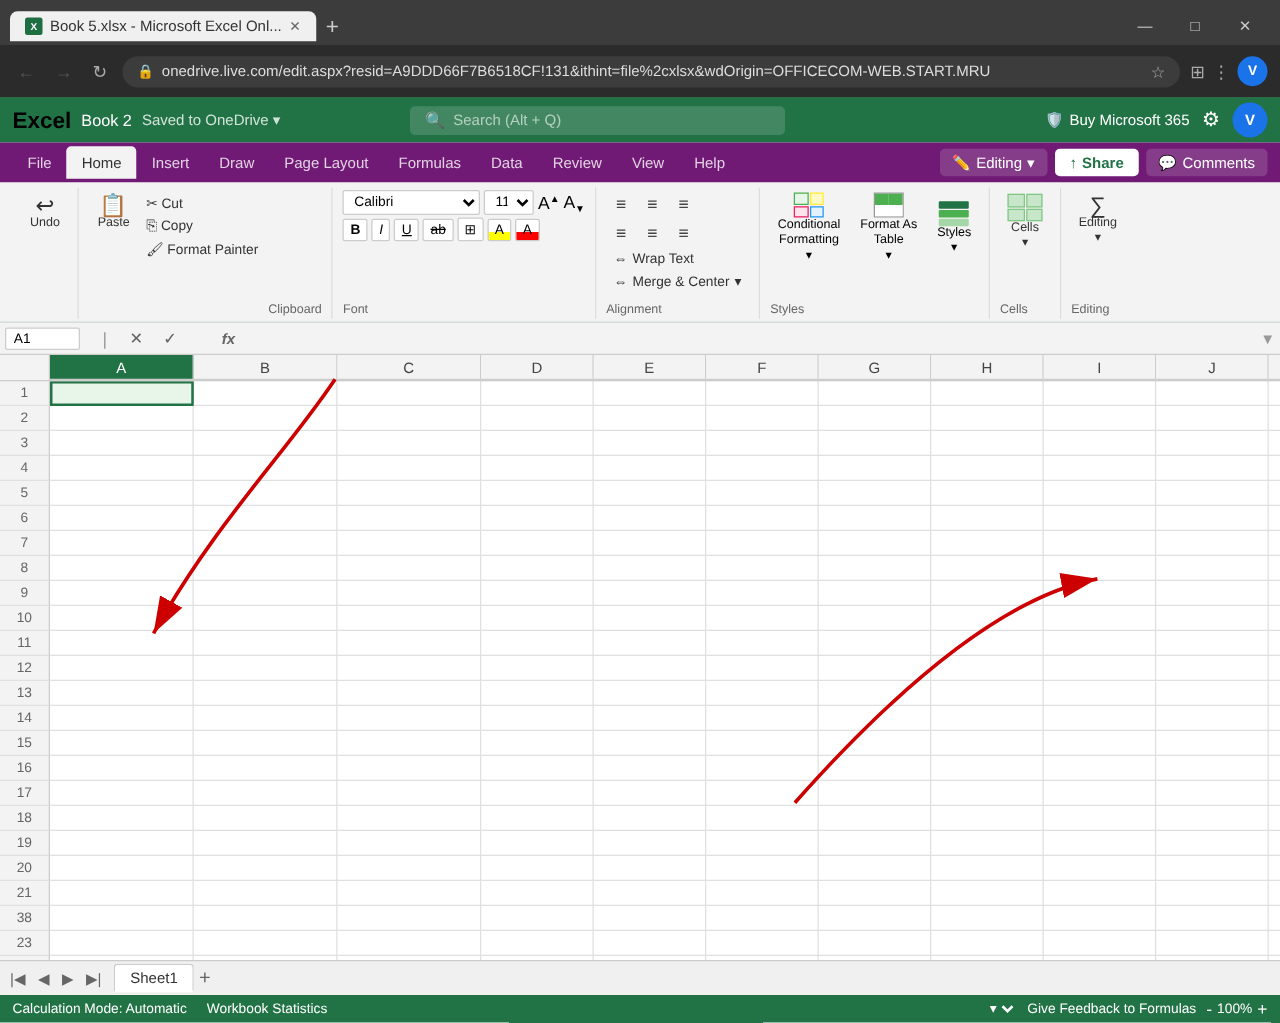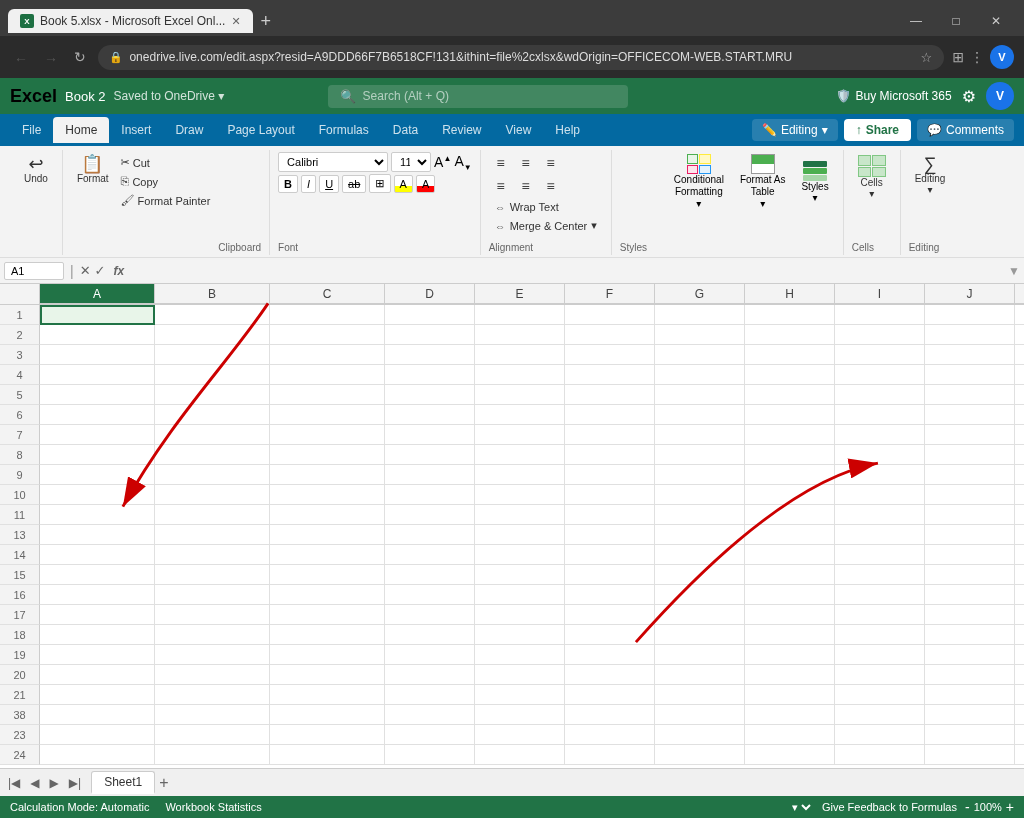--- a/index.html
+++ b/index.html
@@ -40,21 +40,21 @@
     .excel-search input { background: transparent; border: none; outline: none; color: white; font-size: 12px; width: 200px; }
     .excel-search input::placeholder { color: rgba(255,255,255,0.6); }
     .excel-search-icon { color: rgba(255,255,255,0.7); font-size: 13px; }
     .excel-titlebar-right { display: flex; align-items: center; gap: 10px; margin-left: auto; }
     .buy-btn { color: white; font-size: 12px; display: flex; align-items: center; gap: 4px; }
     .settings-icon { color: white; font-size: 16px; cursor: pointer; }
     .user-avatar { width: 28px; height: 28px; border-radius: 50%; background: #1a73e8; display: flex; align-items: center; justify-content: center; color: white; font-size: 12px; font-weight: bold; }
 
     
     .ribbon { background: #f3f3f3; border-bottom: 1px solid #ddd; }
-    .ribbon-tabs { display: flex; align-items: center; background: #0369a1; padding: 0 10px; height: 32px; border-bottom: none; }
+    .ribbon-tabs { display: flex; align-items: center; background: #701a75; padding: 0 10px; height: 32px; border-bottom: none; }
     .ribbon-tab { color: rgba(255,255,255,0.8); font-size: 12px; padding: 6px 12px; cursor: pointer; border-radius: 4px 4px 0 0; }
     .ribbon-tab.active { background: #f3f3f3; color: #333; font-weight: 500; }
     .ribbon-tab-right { margin-left: auto; display: flex; gap: 6px; align-items: center; }
     .editing-btn { background: rgba(255,255,255,0.15); color: white; border: none; border-radius: 4px; padding: 4px 10px; font-size: 12px; cursor: pointer; display: flex; align-items: center; gap: 4px; }
     .share-btn { background: white; color: #217346; border: none; border-radius: 4px; padding: 4px 12px; font-size: 12px; font-weight: 600; cursor: pointer; display: flex; align-items: center; gap: 4px; }
     .comments-btn { background: rgba(255,255,255,0.15); color: white; border: none; border-radius: 4px; padding: 4px 10px; font-size: 12px; cursor: pointer; display: flex; align-items: center; gap: 4px; }
 
     .ribbon-content { background: #f3f3f3; padding: 4px 10px 2px; display: flex; gap: 0; min-height: 72px; }
     .ribbon-group { display: flex; align-items: flex-start; padding: 2px 8px; border-right: 1px solid #ddd; gap: 4px; }
     .ribbon-group:last-child { border-right: none; }
@@ -74,30 +74,30 @@
     .font-btn.bold { font-weight: bold; }
     .font-btn.italic { font-style: italic; }
     .font-btn.underline { text-decoration: underline; }
 
     .align-grid { display: grid; grid-template-columns: repeat(3, 24px); gap: 1px; }
     .align-btn { width: 24px; height: 22px; display: flex; align-items: center; justify-content: center; cursor: pointer; border-radius: 2px; font-size: 14px; color: #444; }
 
     .number-select { border: 1px solid #ccc; border-radius: 2px; padding: 2px 4px; font-size: 11px; background: white; width: 90px; }
     .number-btn { width: 22px; height: 20px; border: 1px solid #ccc; background: white; border-radius: 2px; cursor: pointer; font-size: 11px; display: flex; align-items: center; justify-content: center; }
 
-    .styles-group { display: flex; gap: 4px; align-items: center; margin-left: 48px; }
+    .styles-group { display: flex; gap: 4px; align-items: center; }
     .style-btn { display: flex; flex-direction: column; align-items: center; padding: 2px 6px; cursor: pointer; font-size: 10px; border-radius: 3px; }
 
     
-    .formula-bar { background: #f3f3f3; border-bottom: 1px solid #ccc; display: flex; align-items: center; height: 26px; padding: 0 4px; gap: 4px; }
+    .formula-bar { background: #f3f3f3; border-bottom: 1px solid #ccc; display: flex; align-items: center; height: 26px; padding: 0 4px; gap: 16px; }
     .cell-ref { border: 1px solid #ccc; border-radius: 2px; padding: 2px 6px; font-size: 11px; width: 60px; background: white; }
     .formula-sep { color: #999; margin: 0 2px; font-size: 14px; }
     .formula-check { color: #666; cursor: pointer; font-size: 13px; }
     .formula-cancel { color: #666; cursor: pointer; font-size: 13px; }
-    .formula-fx { color: #666; font-size: 12px; font-style: italic; font-weight: bold; margin: 0 4px; }
+    .formula-fx { color: #666; font-size: 12px; font-style: italic; font-weight: bold; margin: 0 20px; }
     .formula-input { flex: 1; border: none; background: transparent; font-size: 12px; outline: none; }
     .formula-expand { color: #999; margin-left: auto; cursor: pointer; }
 
     
     .spreadsheet-container { flex: 1; display: flex; flex-direction: column; overflow: hidden; background: white; }
     
     .col-headers { display: flex; background: #f3f3f3; border-bottom: 1px solid #ccc; position: sticky; top: 0; z-index: 10; }
     .row-num-header { width: 40px; min-width: 40px; background: #f3f3f3; border-right: 1px solid #ccc; }
     .col-header { border-right: 1px solid #ccc; border-bottom: 1px solid #ccc; display: flex; align-items: center; justify-content: center; font-size: 12px; color: #444; background: #f3f3f3; height: 20px; cursor: pointer; }
     .col-header.selected { background: #217346; color: white; }
@@ -236,21 +236,21 @@
               <span class="btn-label">Undo</span>
             </div>
           </div>
         </div>
       </div>
 
       <div class="ribbon-group">
         <div style="display:flex;gap:2px;align-items:flex-start;">
           <div class="ribbon-btn" style="min-width:40px;">
             <span class="btn-icon">📋</span>
-            <span class="btn-label">Format</span>
+            <span class="btn-label">Paste</span>
           </div>
           <div style="display:flex;flex-direction:column;gap:2px;padding-top:2px;">
             <div class="ribbon-btn-small">
               <span>✂</span>
               <span>Cut</span>
             </div>
             <div class="ribbon-btn-small">
               <span>⎘</span>
               <span>Copy</span>
             </div>
@@ -553,20 +553,34 @@
             <div class="cell" style="width: 90px; min-width: 90px;"></div>
             <div class="cell" style="width: 90px; min-width: 90px;"></div>
             <div class="cell" style="width: 90px; min-width: 90px;"></div>
             <div class="cell" style="width: 90px; min-width: 90px;"></div>
             <div class="cell" style="width: 90px; min-width: 90px;"></div>
             <div class="cell" style="width: 90px; min-width: 90px;"></div>
             <div class="cell" style="width: 90px; min-width: 90px;"></div>
             <div class="cell" style="width: 90px; min-width: 90px;"></div>
           </div>
           <div class="spreadsheet-row">
+            <div class="row-num">12</div>
+            <div class="cell" style="width: 115px; min-width: 115px;"></div>
+            <div class="cell" style="width: 115px; min-width: 115px;"></div>
+            <div class="cell" style="width: 115px; min-width: 115px;"></div>
+            <div class="cell" style="width: 90px; min-width: 90px;"></div>
+            <div class="cell" style="width: 90px; min-width: 90px;"></div>
+            <div class="cell" style="width: 90px; min-width: 90px;"></div>
+            <div class="cell" style="width: 90px; min-width: 90px;"></div>
+            <div class="cell" style="width: 90px; min-width: 90px;"></div>
+            <div class="cell" style="width: 90px; min-width: 90px;"></div>
+            <div class="cell" style="width: 90px; min-width: 90px;"></div>
+            <div class="cell" style="width: 90px; min-width: 90px;"></div>
+          </div>
+          <div class="spreadsheet-row">
             <div class="row-num">13</div>
             <div class="cell" style="width: 115px; min-width: 115px;"></div>
             <div class="cell" style="width: 115px; min-width: 115px;"></div>
             <div class="cell" style="width: 115px; min-width: 115px;"></div>
             <div class="cell" style="width: 90px; min-width: 90px;"></div>
             <div class="cell" style="width: 90px; min-width: 90px;"></div>
             <div class="cell" style="width: 90px; min-width: 90px;"></div>
             <div class="cell" style="width: 90px; min-width: 90px;"></div>
             <div class="cell" style="width: 90px; min-width: 90px;"></div>
             <div class="cell" style="width: 90px; min-width: 90px;"></div>

